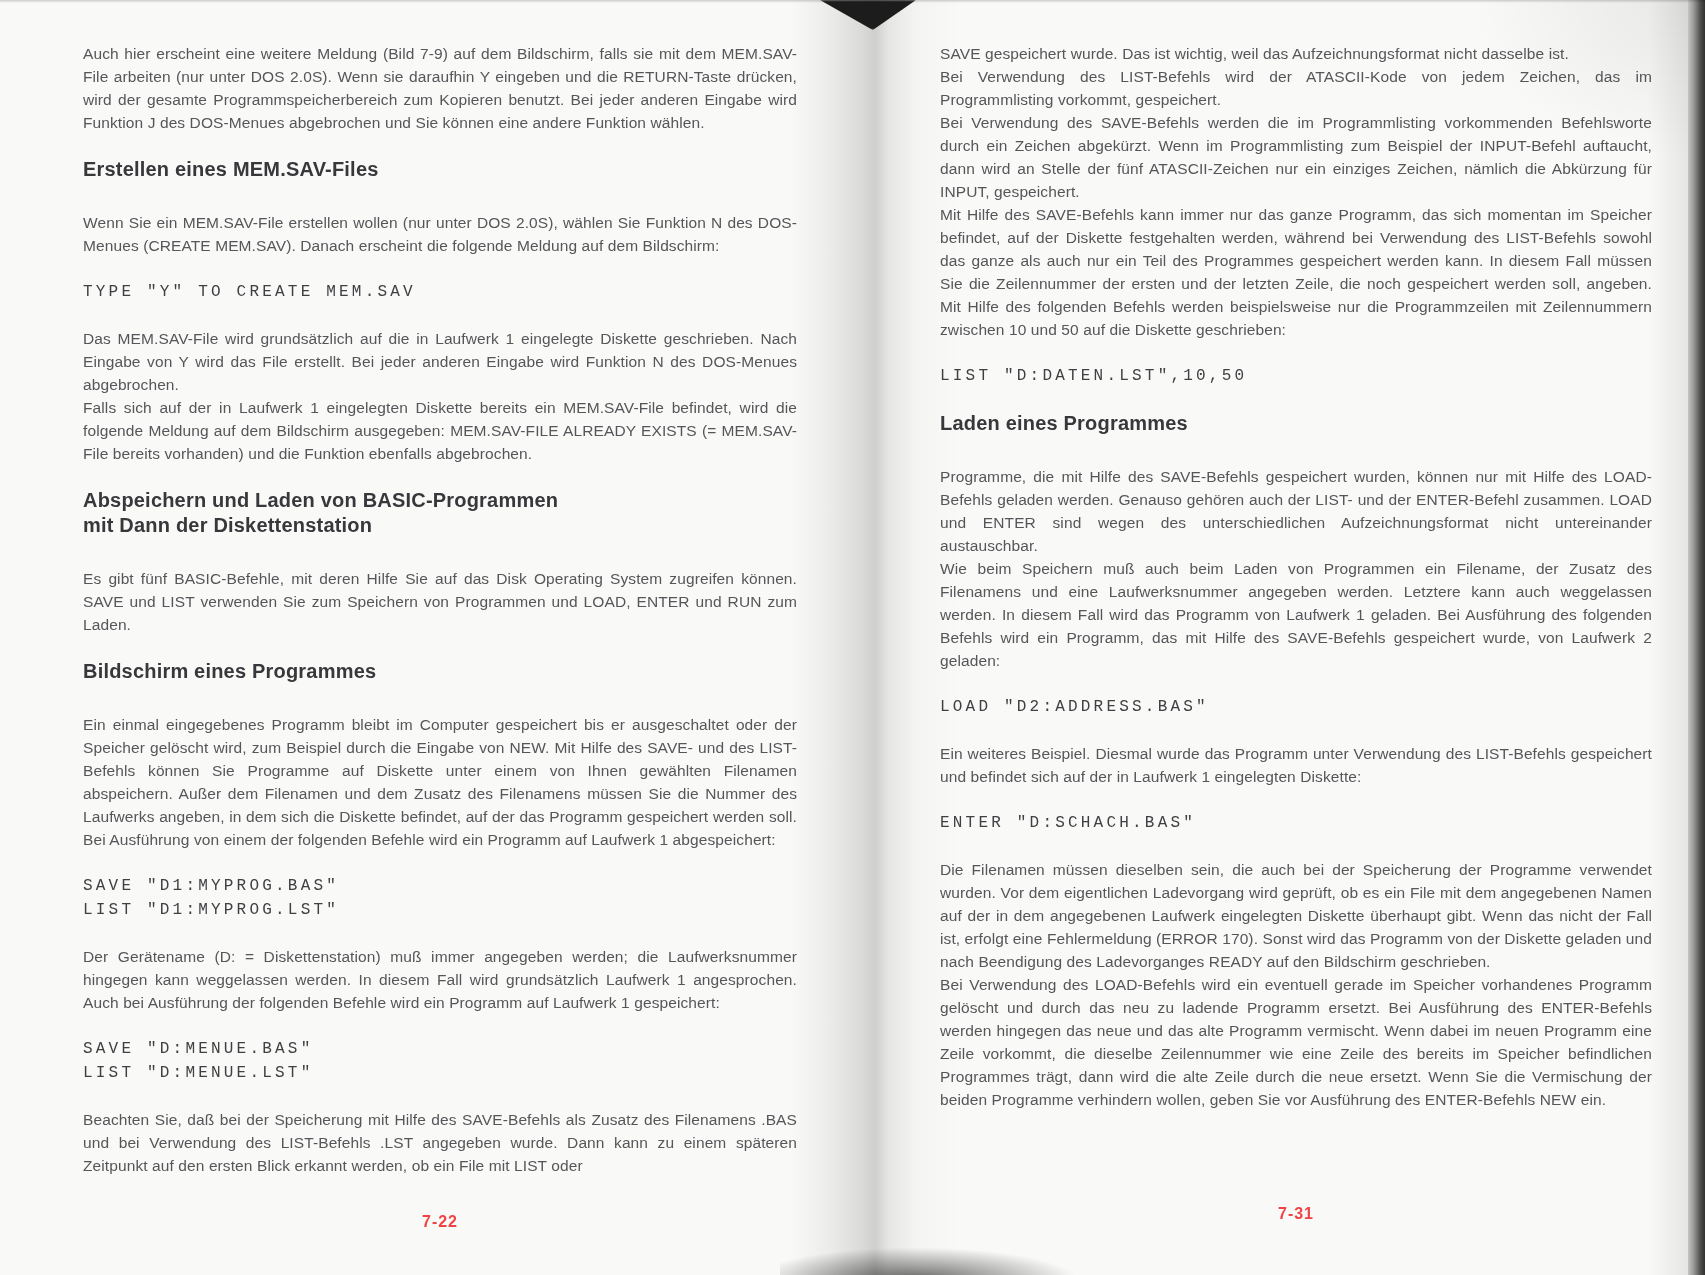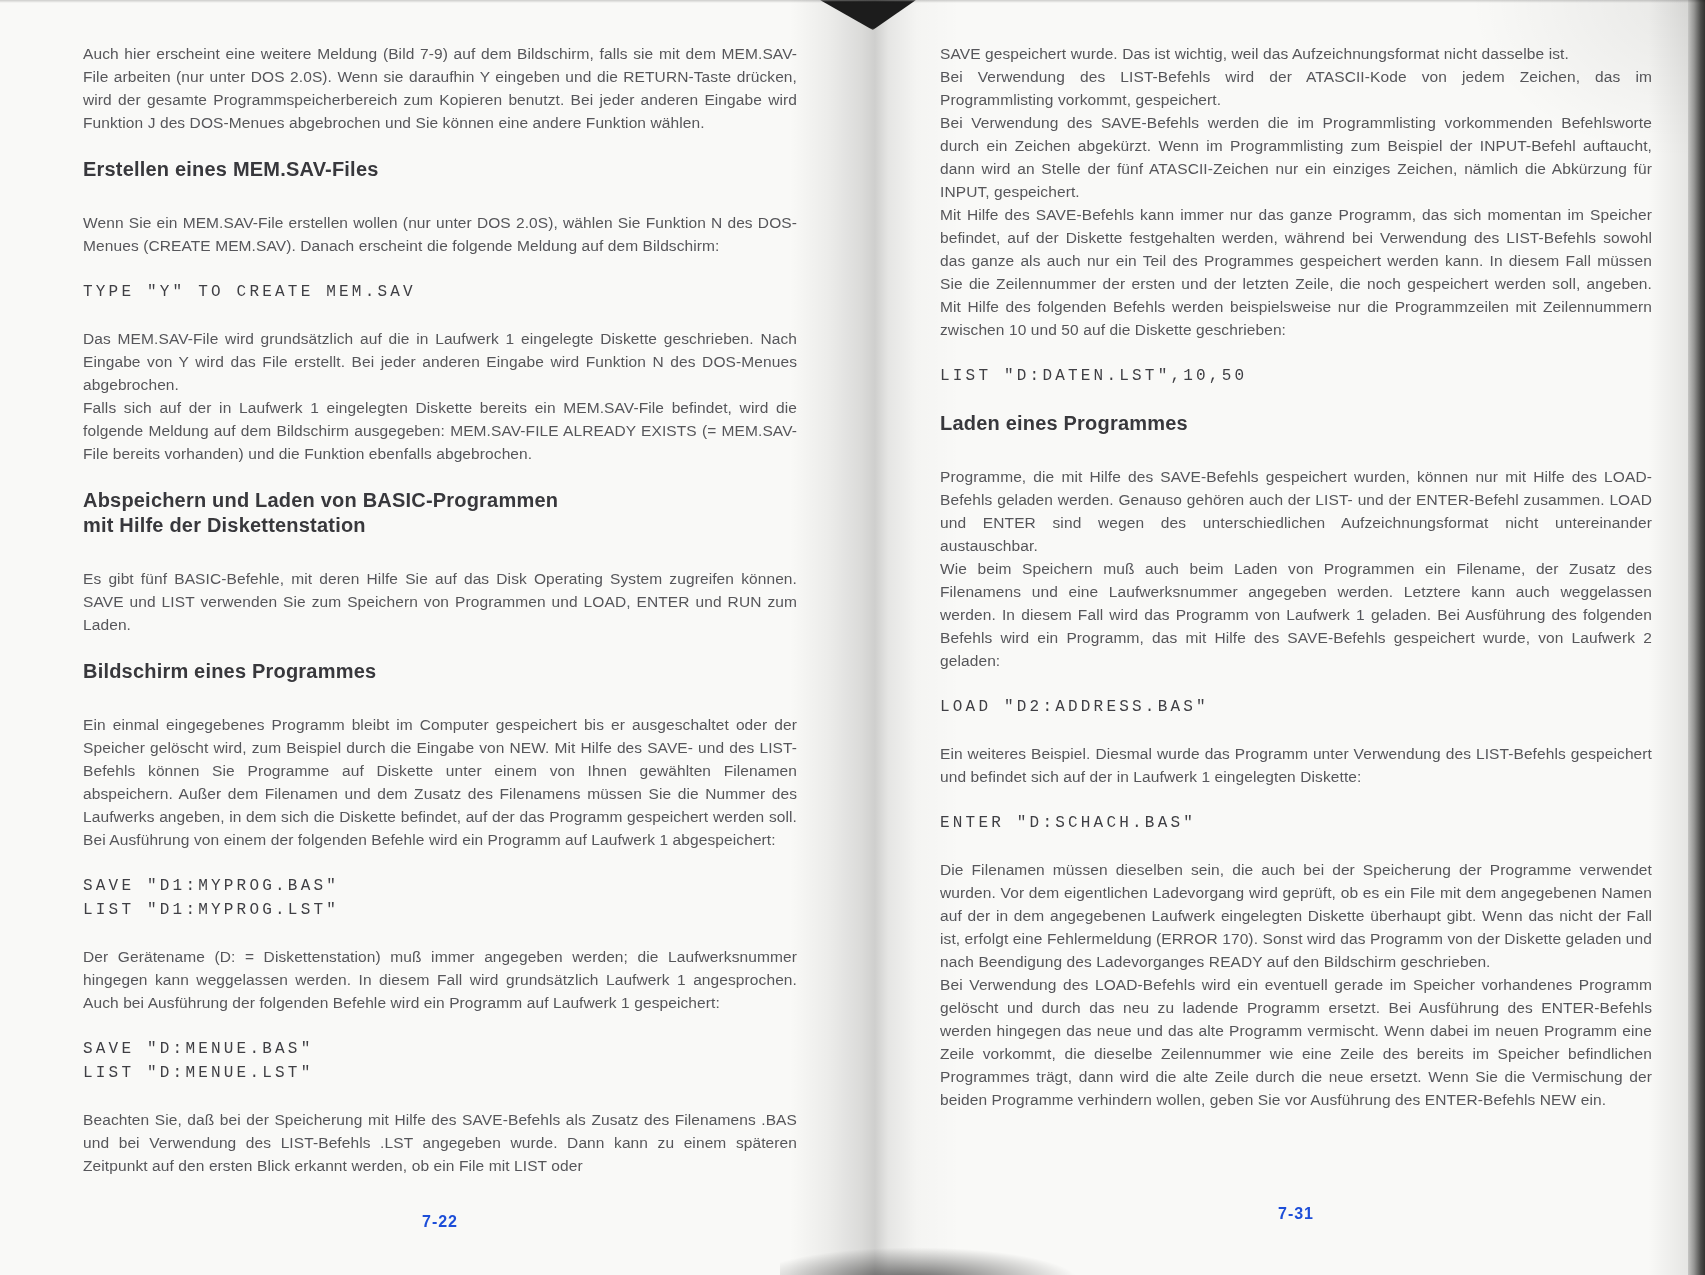--- a/index.html
+++ b/index.html
@@ -57,21 +57,21 @@
     color: var(--code-text, #3f3f44);
     letter-spacing: 3.2px;
     margin: 0 0 23px 0;
     white-space: pre;
   }
   .page-number {
     position: absolute;
     font-size: 16px;
     font-weight: bold;
     letter-spacing: 1px;
-    color: #1d4ed8;
+    color: #ef4444;
     text-align: center;
   }
   .page-left .page-number  { left: 83px; width: 714px; bottom: 44px; }
   .page-right .page-number { left: 60px; width: 712px; bottom: 52px; }
 
   
   .gutter-fold {
     position: absolute;
     top: 0; bottom: 0;
     left: 790px; width: 170px;
@@ -130,21 +130,21 @@
 
   <div class="page page-left">
     <div class="text-col">
         <p class="block paragraph">Auch hier erscheint eine weitere Meldung (Bild 7-9) auf dem Bildschirm, falls sie mit dem MEM.SAV-File arbeiten (nur unter DOS 2.0S). Wenn sie daraufhin Y eingeben und die RETURN-Taste drücken, wird der gesamte Programmspeicherbereich zum Kopieren benutzt. Bei jeder anderen Eingabe wird Funktion J des DOS-Menues abgebrochen und Sie können eine andere Funktion wählen.</p>
         <h2 class="block heading">Erstellen eines MEM.SAV-Files</h2>
         <p class="block paragraph">Wenn Sie ein MEM.SAV-File erstellen wollen (nur unter DOS 2.0S), wählen Sie Funktion N des DOS-Menues (CREATE MEM.SAV). Danach erscheint die folgende Meldung auf dem Bildschirm:</p>
         <pre class="block code">TYPE "Y" TO CREATE MEM.SAV</pre>
         <p class="block paragraph">Das MEM.SAV-File wird grundsätzlich auf die in Laufwerk 1 eingelegte Diskette geschrieben. Nach Eingabe von Y wird das File erstellt. Bei jeder anderen Eingabe wird Funktion N des DOS-Menues abgebrochen.
 Falls sich auf der in Laufwerk 1 eingelegten Diskette bereits ein MEM.SAV-File befindet, wird die folgende Meldung auf dem Bildschirm ausgegeben: MEM.SAV-FILE ALREADY EXISTS (= MEM.SAV-File bereits vorhanden) und die Funktion ebenfalls abgebrochen.</p>
         <h2 class="block heading">Abspeichern und Laden von BASIC-Programmen
-mit Hilfe der Diskettenstation</h2>
+mit Dann der Diskettenstation</h2>
         <p class="block paragraph">Es gibt fünf BASIC-Befehle, mit deren Hilfe Sie auf das Disk Operating System zugreifen können. SAVE und LIST verwenden Sie zum Speichern von Programmen und LOAD, ENTER und RUN zum Laden.</p>
         <h2 class="block heading">Bildschirm eines Programmes</h2>
         <p class="block paragraph">Ein einmal eingegebenes Programm bleibt im Computer gespeichert bis er ausgeschaltet oder der Speicher gelöscht wird, zum Beispiel durch die Eingabe von NEW. Mit Hilfe des SAVE- und des LIST-Befehls können Sie Programme auf Diskette unter einem von Ihnen gewählten Filenamen abspeichern. Außer dem Filenamen und dem Zusatz des Filenamens müssen Sie die Nummer des Laufwerks angeben, in dem sich die Diskette befindet, auf der das Programm gespeichert werden soll. Bei Ausführung von einem der folgenden Befehle wird ein Programm auf Laufwerk 1 abgespeichert:</p>
         <pre class="block code">SAVE "D1:MYPROG.BAS"
 LIST "D1:MYPROG.LST"</pre>
         <p class="block paragraph">Der Gerätename (D: = Diskettenstation) muß immer angegeben werden; die Laufwerksnummer hingegen kann weggelassen werden. In diesem Fall wird grundsätzlich Laufwerk 1 angesprochen. Auch bei Ausführung der folgenden Befehle wird ein Programm auf Laufwerk 1 gespeichert:</p>
         <pre class="block code">SAVE "D:MENUE.BAS"
 LIST "D:MENUE.LST"</pre>
         <p class="block paragraph">Beachten Sie, daß bei der Speicherung mit Hilfe des SAVE-Befehls als Zusatz des Filenamens .BAS und bei Verwendung des LIST-Befehls .LST angegeben wurde. Dann kann zu einem späteren Zeitpunkt auf den ersten Blick erkannt werden, ob ein File mit LIST oder</p>
       </div>

